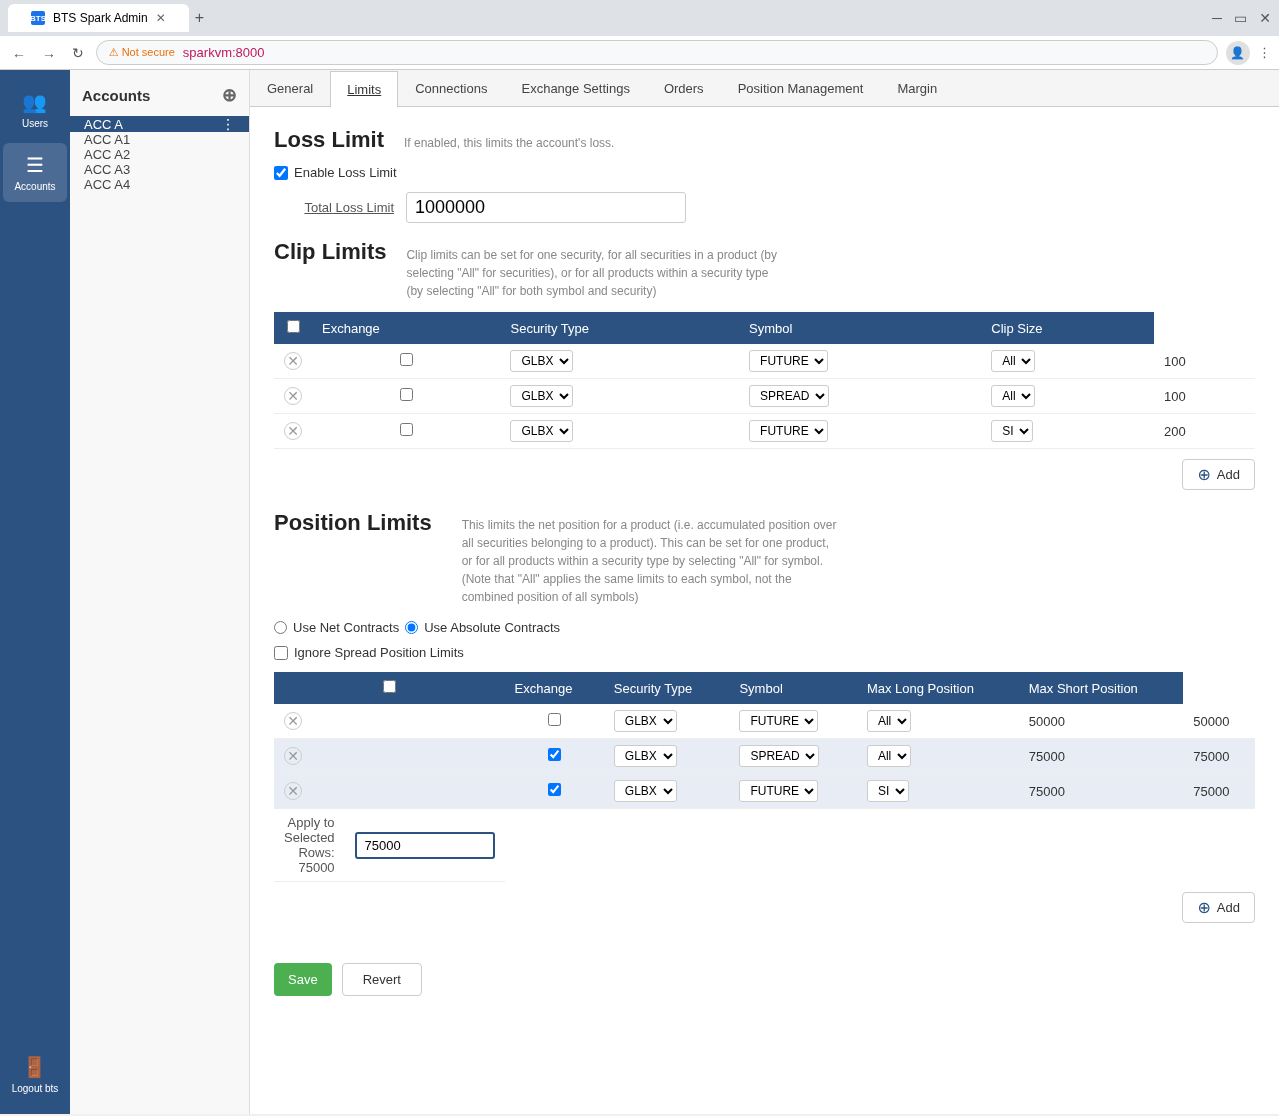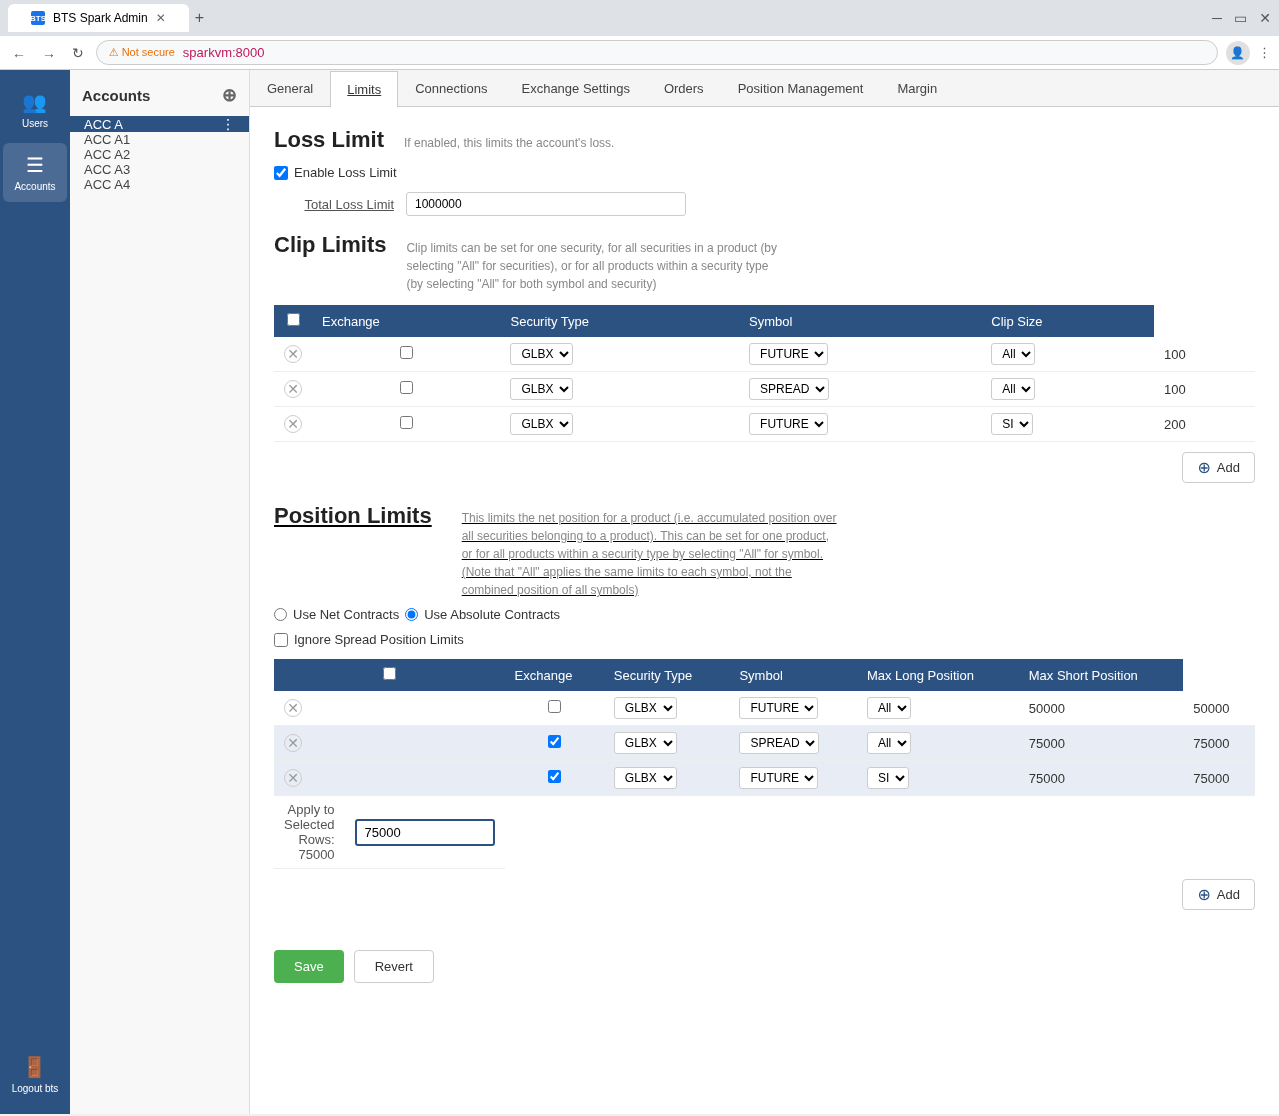--- a/index.html
+++ b/index.html
@@ -46,21 +46,21 @@
 
     
     .content-area { flex: 1; overflow-y: auto; padding: 20px 24px; }
 
     
     .section-header { display: flex; align-items: baseline; gap: 20px; margin-bottom: 12px; }
     .section-title { font-size: 22px; font-weight: bold; color: #222; }
     .section-desc { font-size: 12px; color: #888; }
     .form-row { display: flex; align-items: center; margin-bottom: 12px; gap: 12px; }
     .form-label { font-size: 13px; color: #555; min-width: 120px; text-align: right; text-decoration: underline; }
-    .form-input { border: 1px solid #ccc; border-radius: 3px; padding: 4px 8px; font-size: 12px; width: 280px; }
+    .form-input { border: 1px solid #ccc; border-radius: 3px; padding: 4px 8px; font-size: 18px; width: 280px; }
     .checkbox-row { display: flex; align-items: center; gap: 6px; margin-bottom: 12px; font-size: 13px; color: #333; }
     .checkbox-row input[type="checkbox"] { width: 14px; height: 14px; }
 
     
     .data-table { width: 100%; border-collapse: collapse; margin-bottom: 10px; }
     .data-table thead tr { background: #2c5282; color: white; }
     .data-table thead th { padding: 8px 10px; text-align: left; font-size: 13px; font-weight: 500; }
     .data-table tbody tr { border-bottom: 1px solid #eee; background: white; }
     .data-table tbody tr.selected { background: #e8edf5; }
     .data-table td { padding: 6px 10px; font-size: 13px; color: #333; }
@@ -72,21 +72,21 @@
     .radio-row { display: flex; align-items: center; gap: 6px; font-size: 13px; color: #333; }
     .radio-row input[type="radio"] { width: 13px; height: 13px; }
 
     
     .apply-row { display: flex; align-items: center; background: #f9f9f9; }
     .apply-row td { padding: 6px 10px; font-size: 13px; }
     .apply-input { border: 2px solid #2c5282; border-radius: 3px; padding: 4px 8px; font-size: 13px; width: 140px; }
 
     
     .action-bar { display: flex; gap: 10px; padding: 20px 0 10px; }
-    .save-btn { background: #4caf50; color: white; border: none; border-radius: 4px; padding: 8px 20px; font-size: 13px; cursor: pointer; }
+    .save-btn { background: #4caf50; color: white; border: none; border-radius: 4px; padding: 8px 14px; font-size: 13px; cursor: pointer; }
     .revert-btn { background: white; color: #333; border: 1px solid #ccc; border-radius: 4px; padding: 8px 20px; font-size: 13px; cursor: pointer; }
 
     .th-checkbox { width: 30px; text-align: center !important; }
     .td-checkbox { text-align: center; }
     .td-remove { width: 28px; text-align: center; }
 
     .select-wrapper { display: inline-flex; align-items: center; }
     .select-wrapper select { border: 1px solid #ccc; border-radius: 3px; padding: 2px 2px 2px 6px; font-size: 12px; background: white; cursor: pointer; }
   </style>
 </head>
@@ -275,21 +275,21 @@
 
         <div class="add-row">
           <button class="add-btn">
             <span class="add-icon">⊕</span>
             <span>Add</span>
           </button>
         </div>
       </div>
 
       <div style="margin-top:10px;">
-        <div style="display:flex;align-items:flex-start;gap:30px;margin-bottom:8px;text-decoration:underline;">
+        <div style="display:flex;align-items:flex-start;gap:30px;margin-bottom:14px;">
           <span class="section-title">Position Limits</span>
           <span class="section-desc" style="max-width:380px;line-height:1.5;margin-top:6px;">This limits the net position for a product (i.e. accumulated position over all securities belonging to a product). This can be set for one product, or for all products within a security type by selecting "All" for symbol. (Note that "All" applies the same limits to each symbol, not the combined position of all symbols)</span>
         </div>
 
         <div class="radio-group">
           <div class="radio-row">
             <input type="radio" name="contract-type" id="use-net" style="">
             <label for="use-net">Use Net Contracts</label>
           </div>
           <div class="radio-row">

